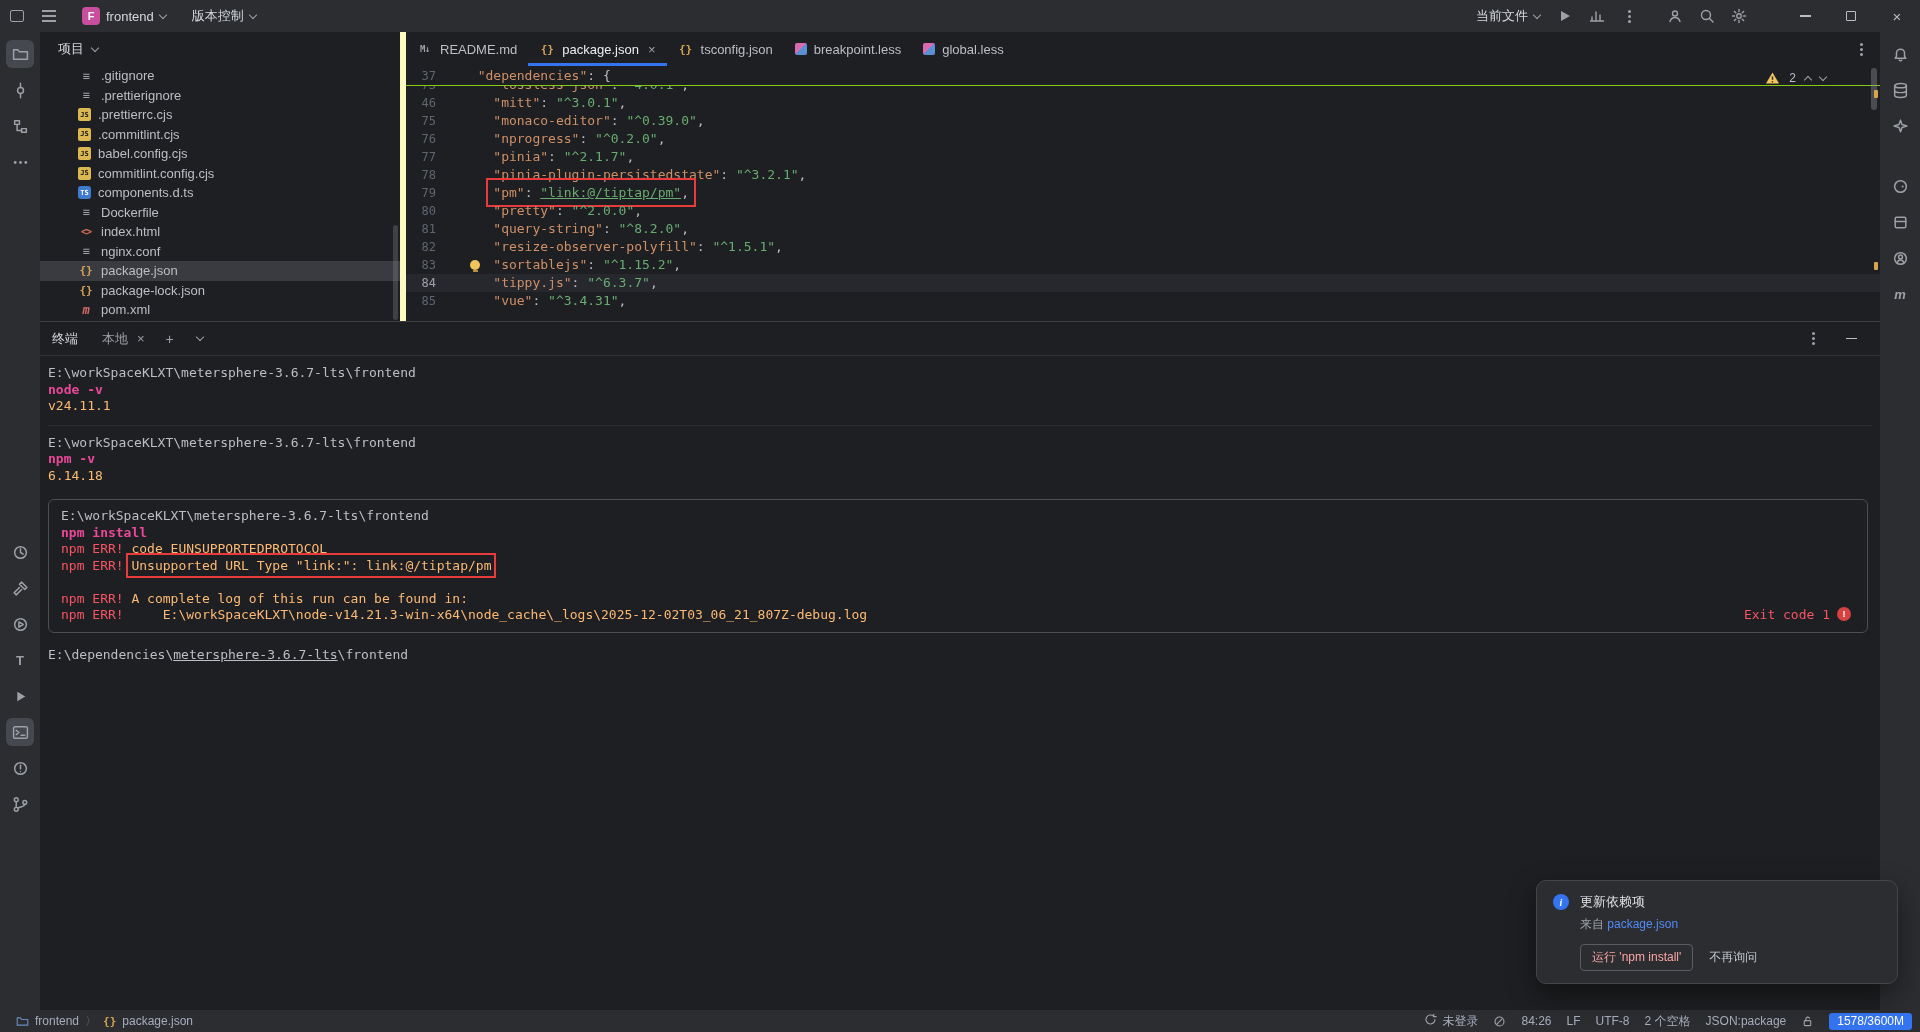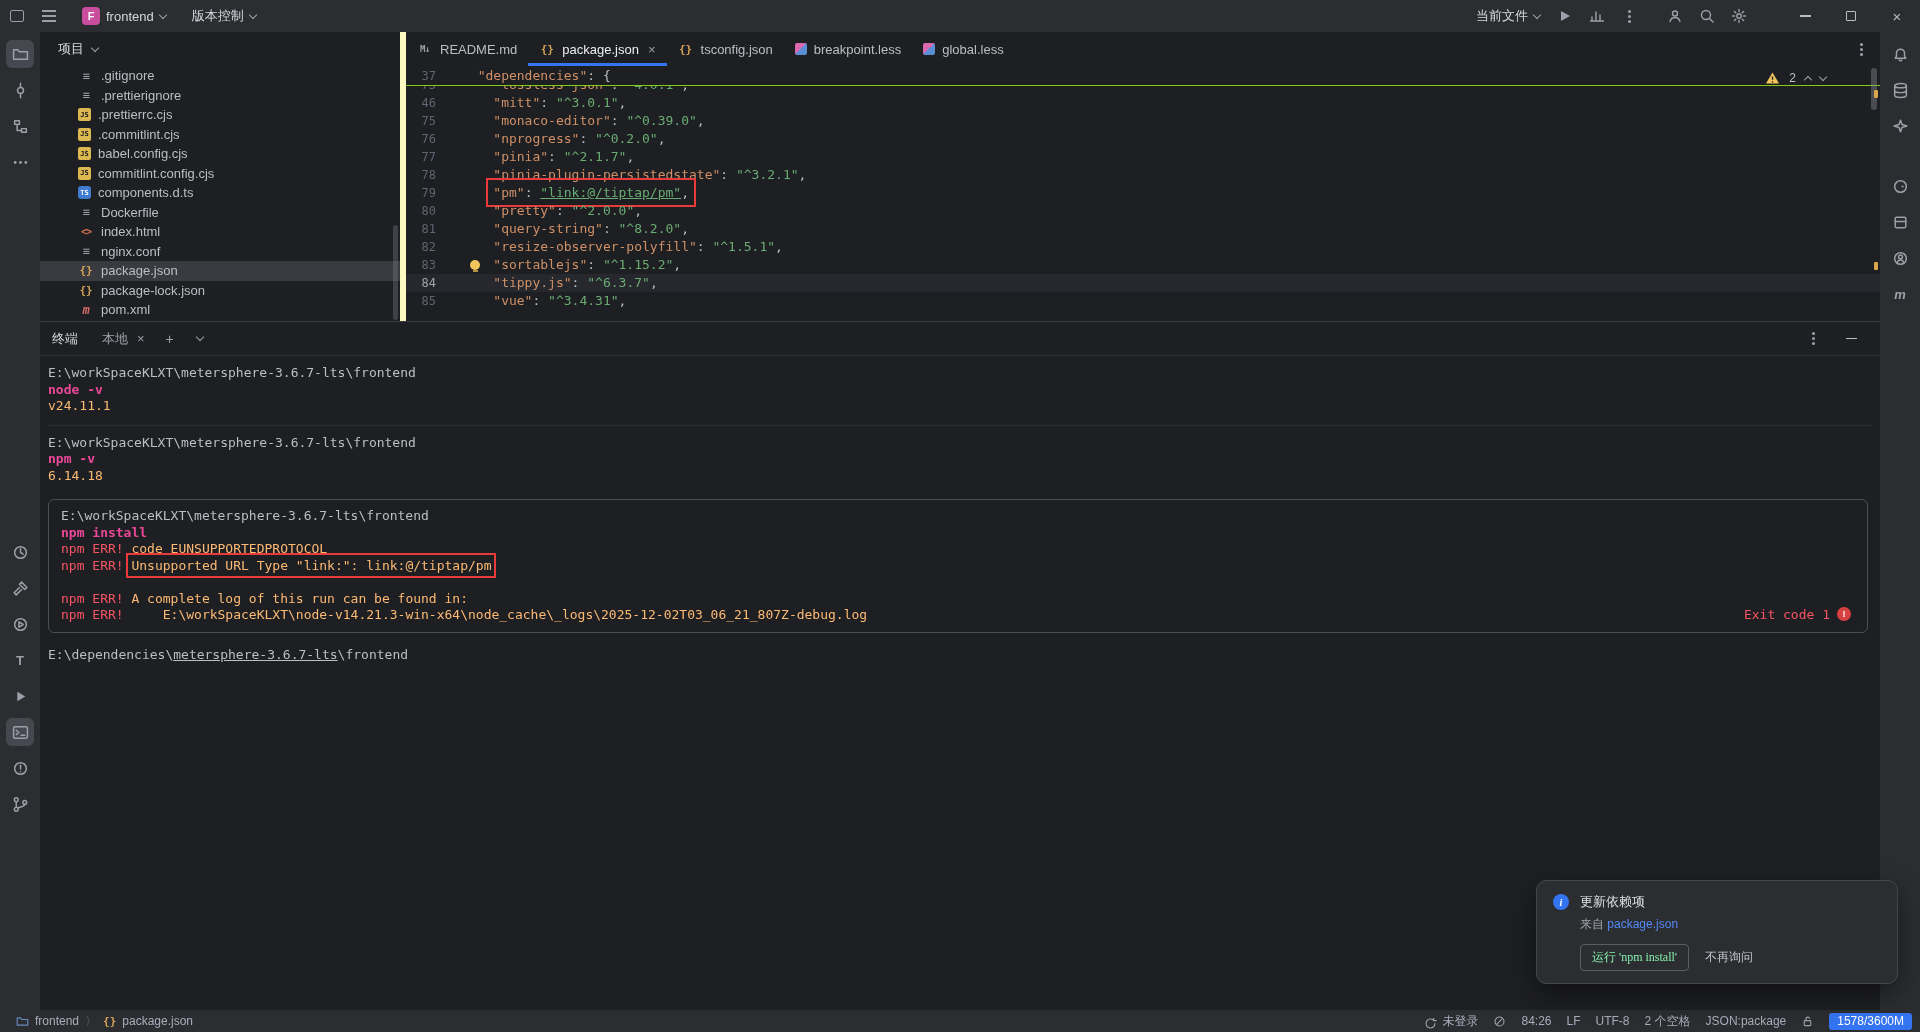--- a/index.html
+++ b/index.html
@@ -107,28 +107,28 @@
   .exit-text{color:#f75464}
   .exit-icon{width:14px;height:14px;border-radius:50%;background:#d64242;color:#fff;font-size:9px;font-weight:700;display:flex;align-items:center;justify-content:center;font-family:"Liberation Sans",sans-serif}
 
   
   .notification{position:absolute;right:22px;bottom:48px;width:362px;background:#2b2d30;border:1px solid #43454a;border-radius:10px;padding:12px 16px;box-shadow:0 10px 28px rgba(0,0,0,.45);display:flex;gap:11px;z-index:10}
   .notif-icon{width:16px;height:16px;border-radius:50%;background:#3574f0;color:#fff;font-size:10px;font-weight:bold;font-style:italic;display:flex;align-items:center;justify-content:center;flex:none;margin-top:1px;font-family:"Liberation Serif",serif}
   .notif-title{color:#dfe1e5;margin-bottom:5px}
   .notif-src{font-size:12px;color:#9da0a8}
   .notif-link{color:#548af7}
   .notif-btns{display:flex;align-items:center;gap:16px;margin-top:11px}
-  .btn-outline{background:transparent;border:1px solid #5a5d63;border-radius:4px;color:#86efac;font-size:12px;padding:4px 11px;font-family:Liberation Serif, serif}
+  .btn-outline{background:transparent;border:1px solid #5a5d63;border-radius:4px;color:#fca5a5;font-size:12px;padding:4px 11px;font-family:Liberation Sans, sans-serif}
   .btn-plain{background:transparent;border:none;color:#c6c9cf;font-size:12px;font-family:"Liberation Sans",sans-serif}
 
   
   .statusbar{position:absolute;left:0;right:0;bottom:0;height:22px;background:#2b2d30;display:flex;align-items:center;padding:0 8px 0 16px;font-size:12px;color:#a8adbd;z-index:6}
   .sb-left{display:flex;align-items:center;gap:6px}
   .sb-right{margin-left:auto;display:flex;align-items:center;gap:15px}
-  .sb-item{display:flex;align-items:flex-end;gap:5px}
+  .sb-item{display:flex;align-items:flex-start;gap:5px}
   .mem-chip{background:#3574f0;color:#fff;padding:1.5px 8px;border-radius:3px}
   .sb-sep{color:#6f7378}
   .mini-braces{color:#d5a458;font-family:"DejaVu Sans Mono",monospace;font-weight:700;font-size:11px}
 </style>
 </head>
 <body>
 
 <div class="titlebar">
   <div class="tb-left">
     <span class="app-ic"></span>

